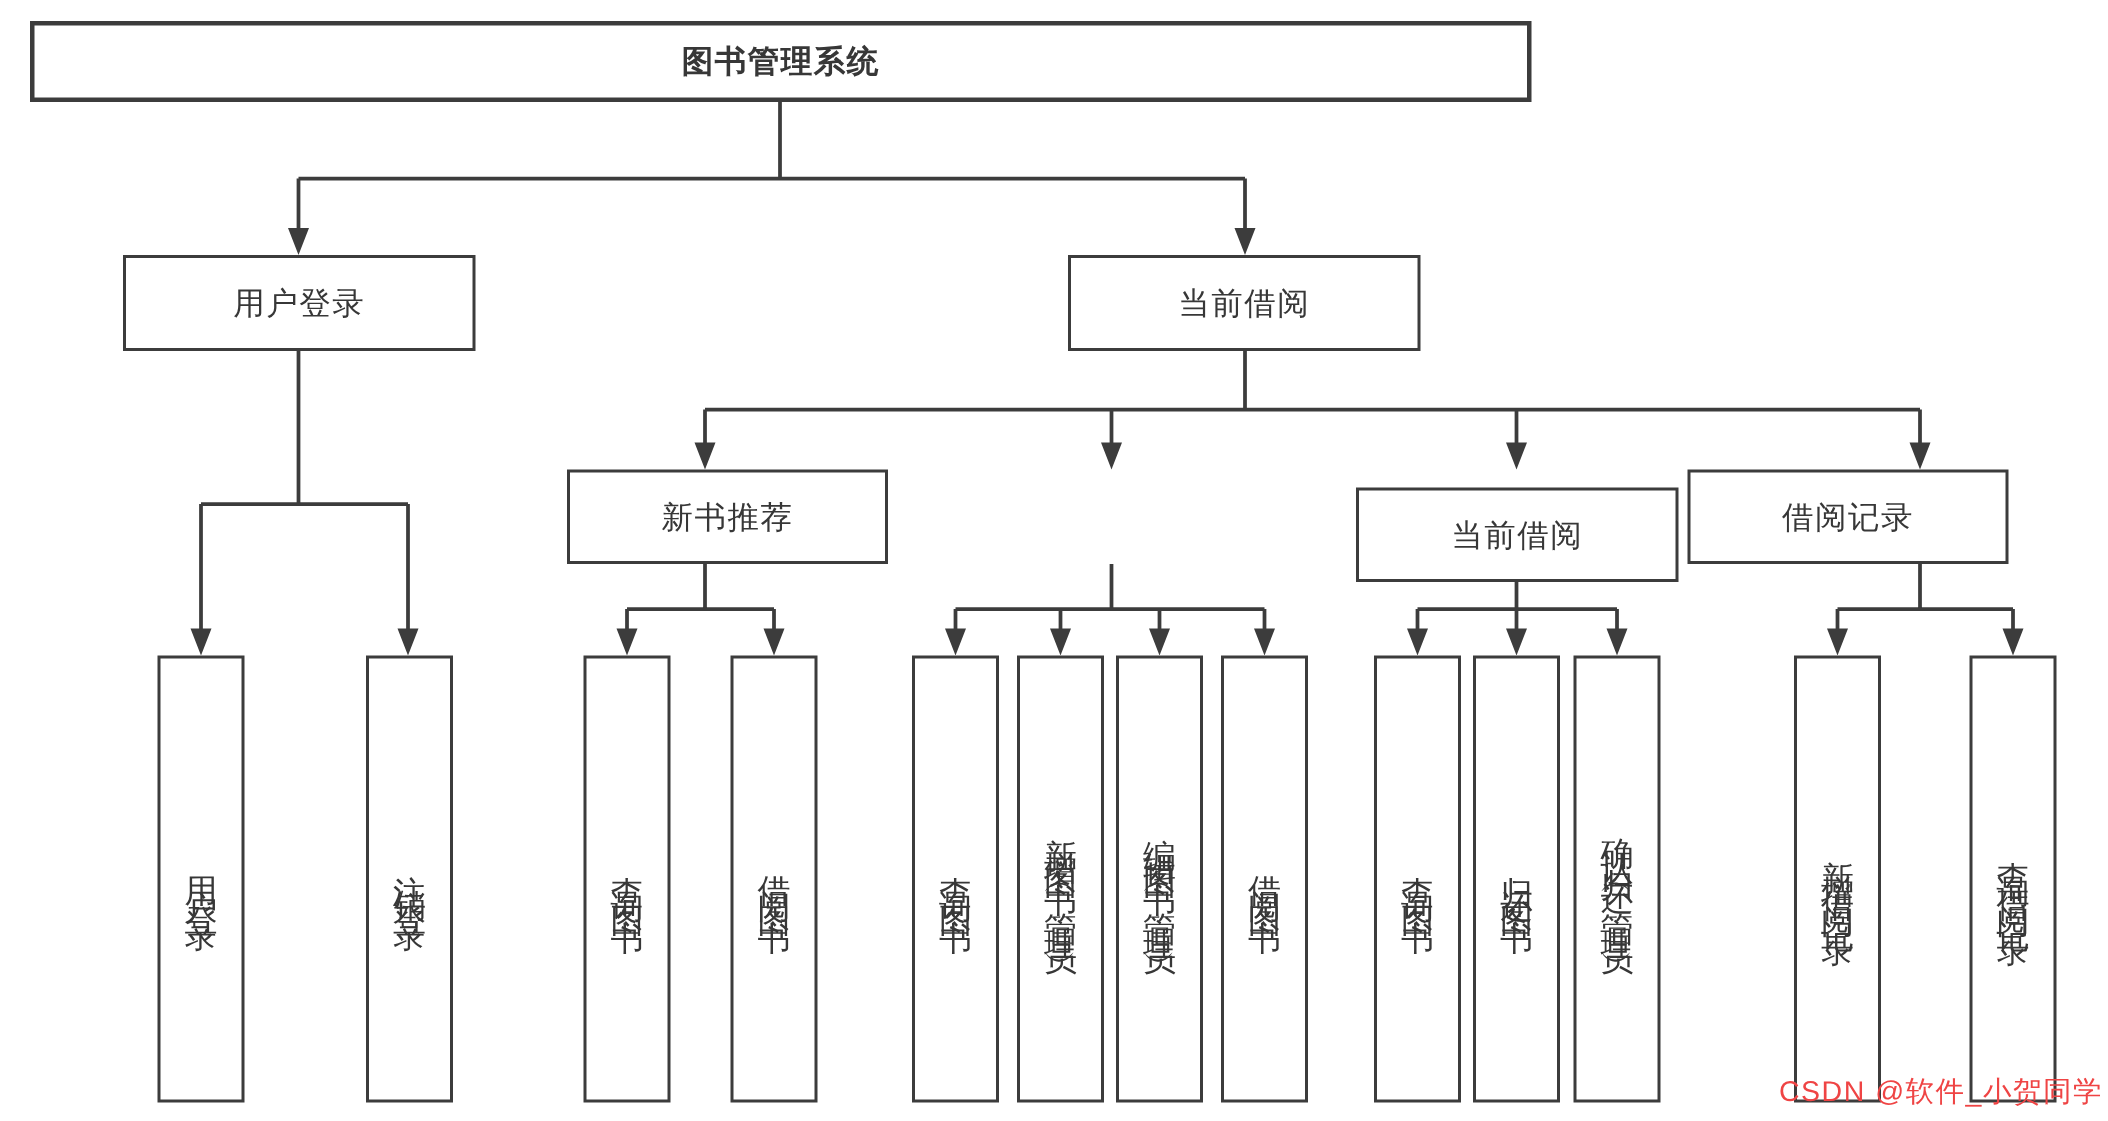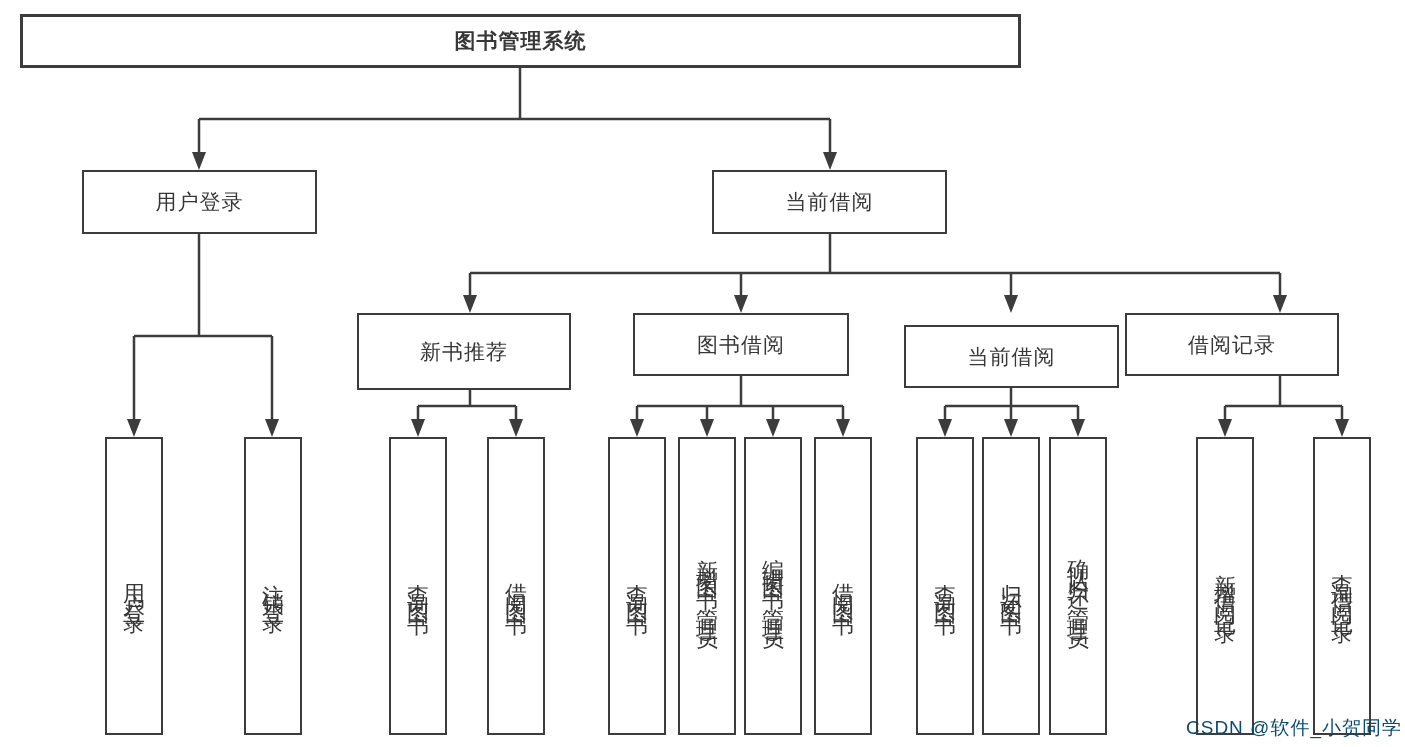--- a/index.html
+++ b/index.html
@@ -21,21 +21,21 @@
   .box.leaf .vtext{
     writing-mode:vertical-rl;
     text-orientation:mixed;
     font-size:22px;
     line-height:1;
     letter-spacing:10px;
     white-space:nowrap;
   }
   .watermark{
     position:absolute;left:1186px;top:715px;
-    font-size:19px;color:#0c4a6e;letter-spacing:1px;
+    font-size:19px;color:#ef4444;letter-spacing:1px;
     white-space:nowrap;
   }
 </style>
 </head>
 <body>
 
 <div class="canvas">
 
   <svg class="wires" width="1405" height="747" viewBox="0 0 1405 747">
     <path fill="none" stroke="#3c3c3c" stroke-width="2.5" d="M520 68 V119 M199 119 H830 M199 119 V156 M830 119 V156
@@ -52,22 +52,21 @@
              M637 437 l-7 -18 h14 Z M707 437 l-7 -18 h14 Z M773 437 l-7 -18 h14 Z M843 437 l-7 -18 h14 Z
              M945 437 l-7 -18 h14 Z M1011 437 l-7 -18 h14 Z M1078 437 l-7 -18 h14 Z
              M1225 437 l-7 -18 h14 Z M1342 437 l-7 -18 h14 Z"></path>
   </svg>
 
   <div class="box root" style="left:20px;top:14px;width:1001px;height:54px">图书管理系统</div>
 
   <div class="box h" style="left:82px;top:170px;width:235px;height:64px">用户登录</div>
   <div class="box h" style="left:712px;top:170px;width:235px;height:64px">当前借阅</div>
 
-  <div class="box h" style="left:357px;top:313px;width:214px;height:77px">新书推荐</div>
-  <div class="box h" style="left:633px;top:313px;width:216px;height:63px">图书借阅</div>
+  <div class="box h" style="left:378px;top:313px;width:214px;height:63px">新书推荐</div>
   <div class="box h" style="left:904px;top:325px;width:215px;height:63px">当前借阅</div>
   <div class="box h" style="left:1125px;top:313px;width:214px;height:63px">借阅记录</div>
 
   <div class="box leaf" style="left:105px;top:437px;width:58px;height:298px">
     <span class="vtext">用户登录</span>
   </div>
   <div class="box leaf" style="left:244px;top:437px;width:58px;height:298px">
     <span class="vtext">注销登录</span>
   </div>
 

